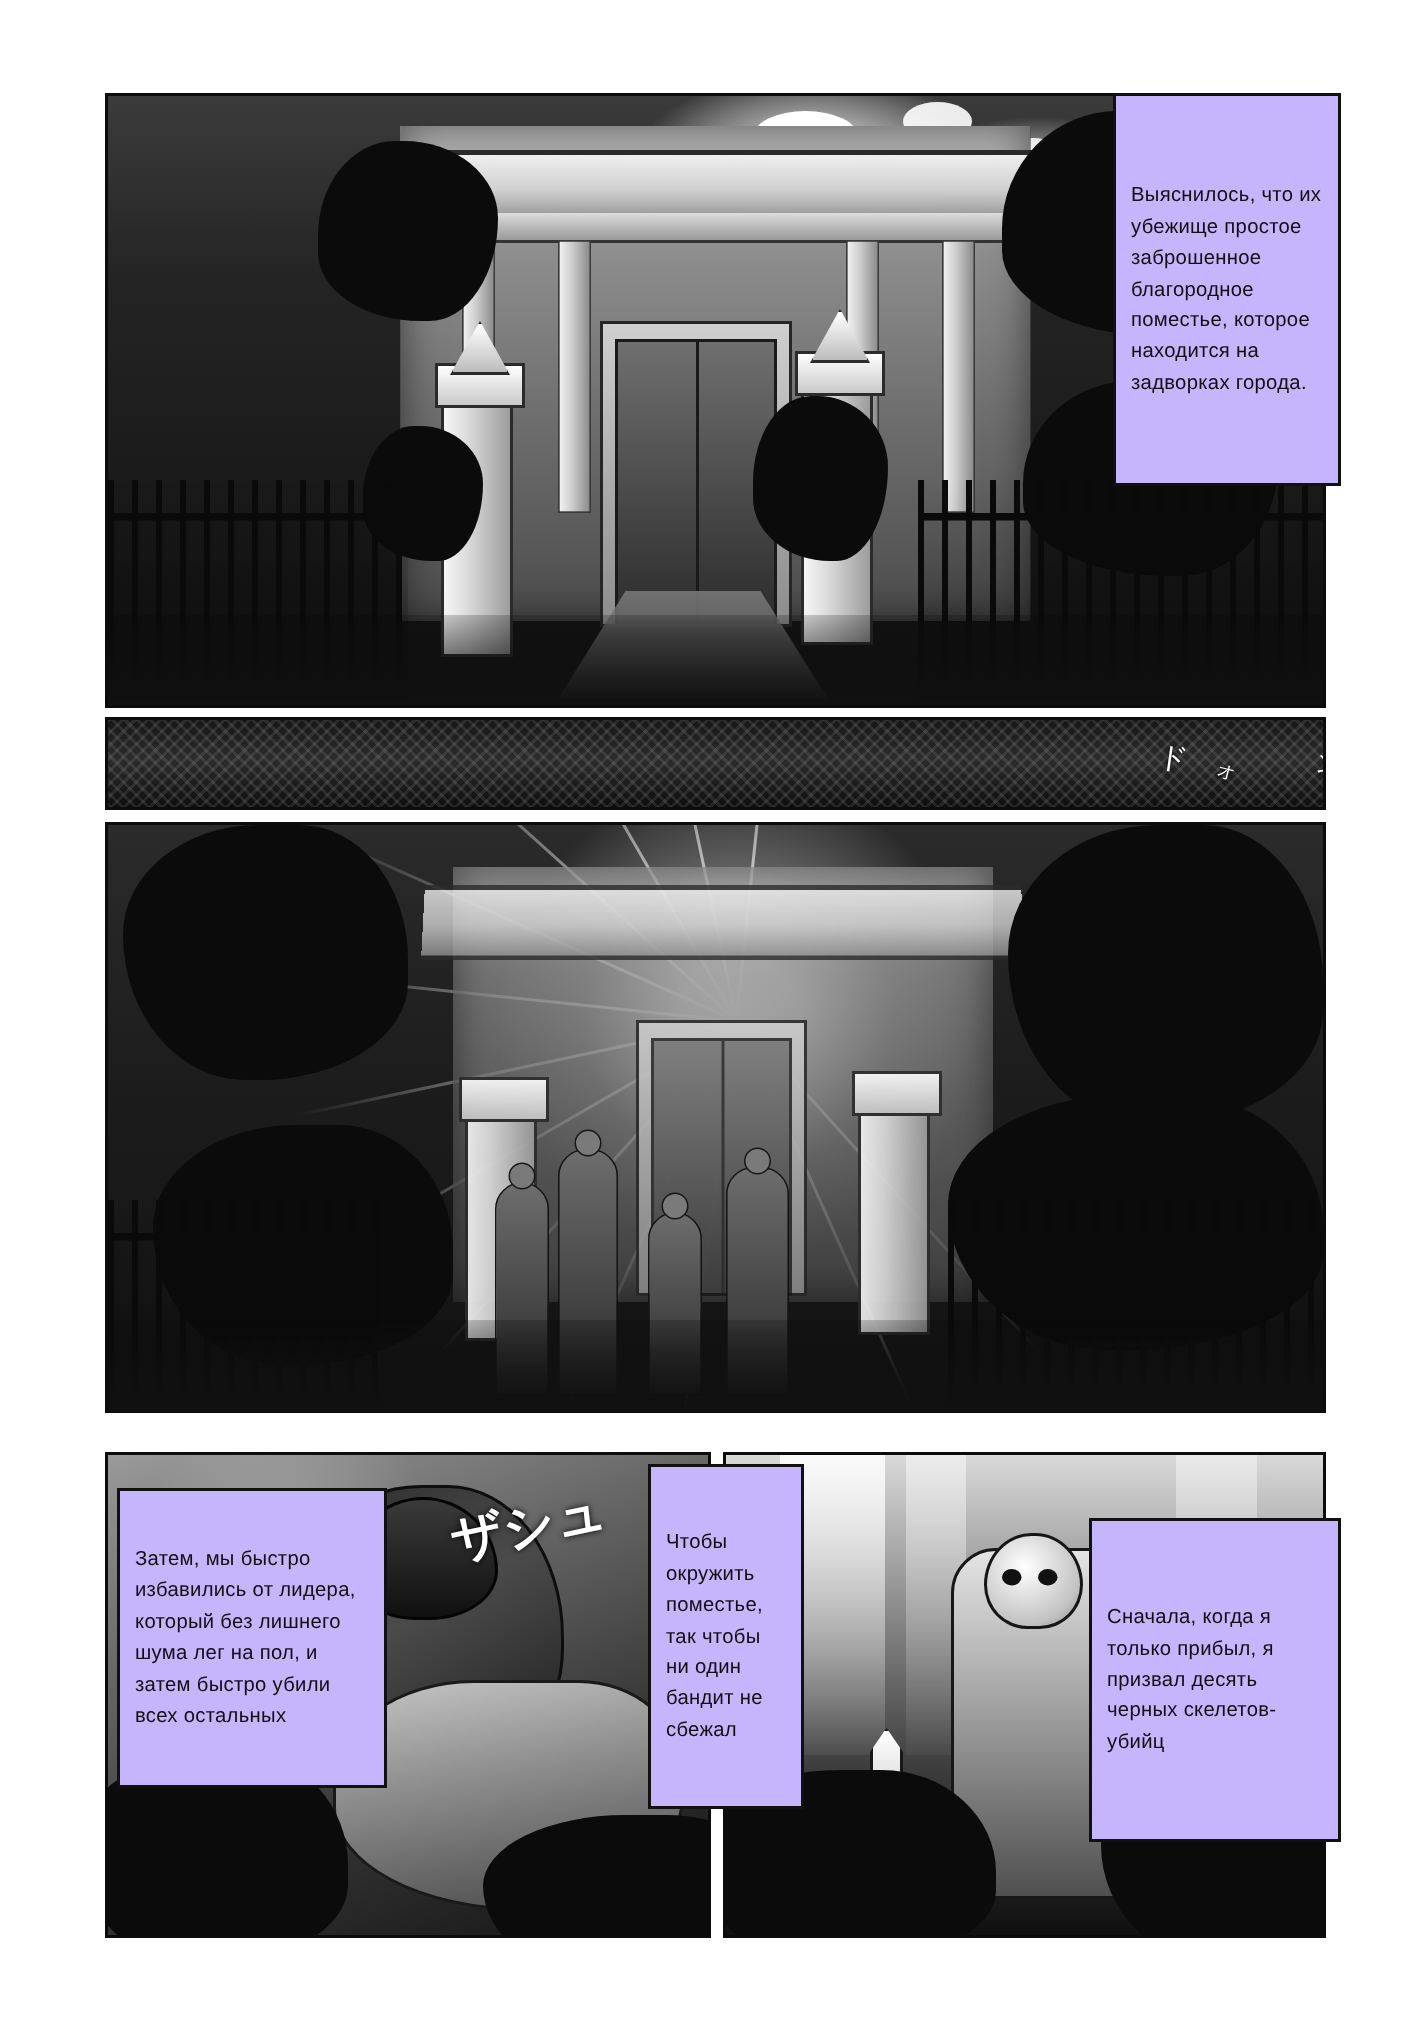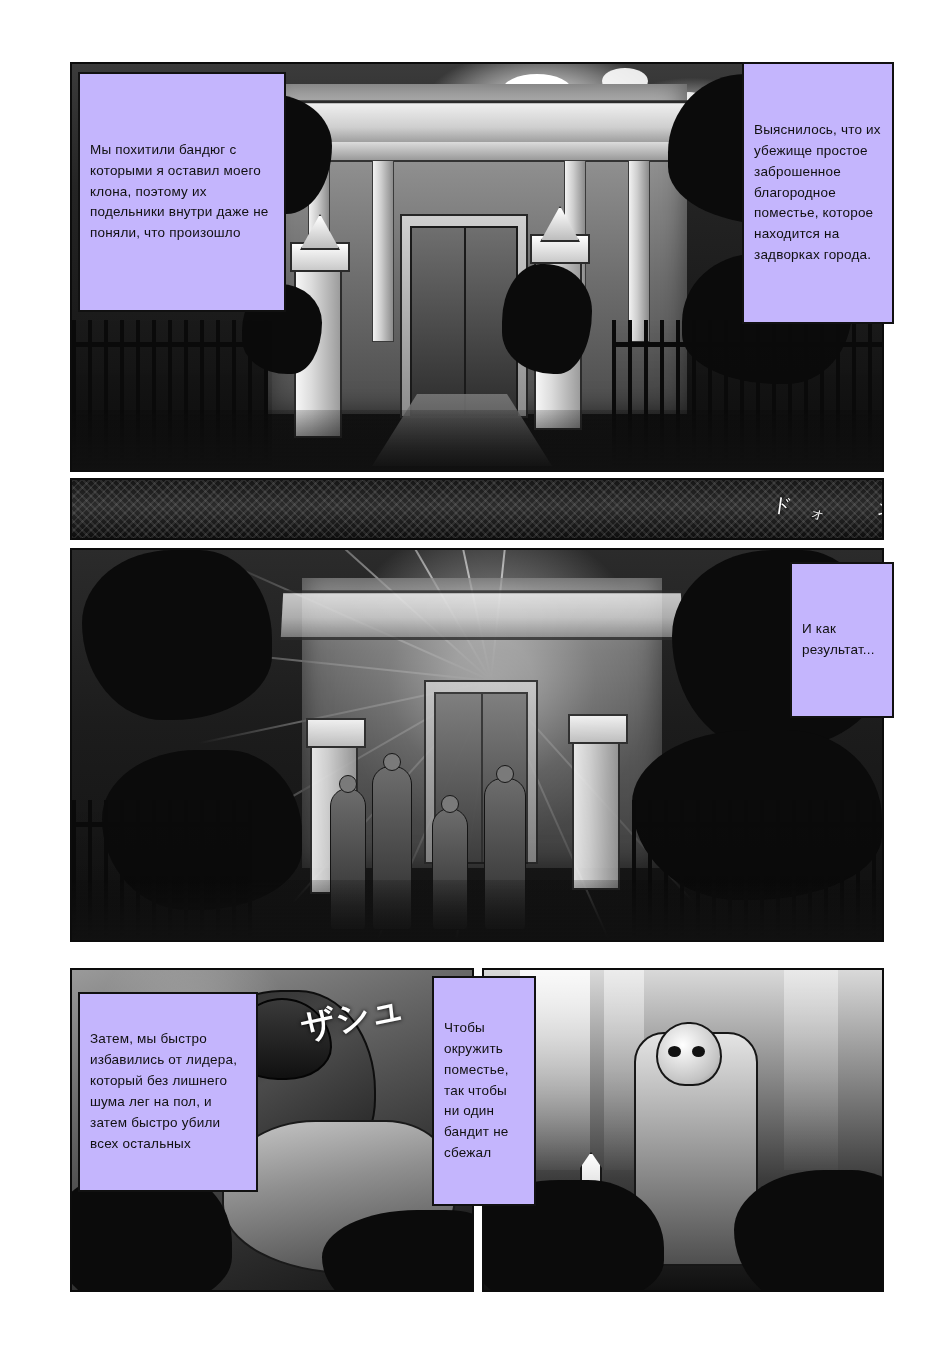--- a/index.html
+++ b/index.html
@@ -313,23 +313,20 @@
 
     <div class="fence" style="left:0; width:200px;"></div>
     <div class="fence" style="left:540px; width:270px;"></div>
     <div class="ground"></div>
 
     <div class="caption" style="left:10px; top:-10px; width:0; height:0; opacity:0;"></div>
   </div>
 
   <div class="caption" style="left:742px; top:62px; width:152px; height:262px;">
     <span>Выяснилось, что их убежище простое заброшенное благородное поместье, которое находится на задворках города.</span>
-  </div>
-  <div class="caption" style="left:78px; top:72px; width:208px; height:240px;">
-    <span>Мы похитили бандюг с которыми я оставил моего клона,  поэтому их подельники внутри даже не поняли, что произошло</span>
   </div>
 
   <div class="panel" id="panel2">
     <div class="strip-mesh"></div>
     <div class="sfx" style="left:700px; top:12px; transform:rotate(8deg);">ド</div>
     <div class="sfx" style="left:738px; top:24px; font-size:15px; transform:rotate(14deg);">ォ</div>
     <div class="sfx" style="left:805px; top:20px; font-size:16px; transform:rotate(10deg);">ン</div>
   </div>
 
   <div class="panel" id="panel3">
@@ -378,23 +375,20 @@
     <div class="figure" style="left:360px; width:34px; height:120px;">
         <div class="head"></div>
       </div>
     <div class="figure" style="left:412px; width:40px; height:150px;">
         <div class="head"></div>
       </div>
 
     <div class="ground"></div>
   </div>
 
-  <div class="caption" style="left:790px; top:562px; width:104px; height:156px;">
-    <span>И как результат...</span>
-  </div>
 
   <div class="panel" id="panel4">
     <div class="knight"></div>
     <div class="knight-helm"></div>
     <div class="victim"></div>
     <div class="impact">ザシュ</div>
     <div class="dark-blob" style="left:-20px; top:200px; width:180px; height:140px;"></div>
     <div class="dark-blob" style="left:250px; top:240px; width:200px; height:110px;"></div>
   </div>
 
@@ -411,14 +405,17 @@
     <div class="dark-blob" style="left:-20px; top:210px; width:200px; height:130px;"></div>
     <div class="dark-blob" style="left:250px; top:200px; width:190px; height:140px;"></div>
   </div>
 
   <div class="caption" style="left:432px; top:976px; width:104px; height:230px;">
     <span>Чтобы окружить поместье, так чтобы ни один бандит не сбежал</span>
   </div>
   <div class="caption" style="left:78px; top:992px; width:180px; height:200px;">
     <span>Затем, мы быстро избавились от лидера, который без лишнего шума лег на пол, и затем быстро убили всех остальных</span>
   </div>
+  <div class="caption" style="left:726px; top:1012px; width:168px; height:216px;">
+    <span>Сначала, когда я только прибыл, я призвал десять черных скелетов-убийц</span>
+  </div>
 
 </div>
 
 </body></html>

